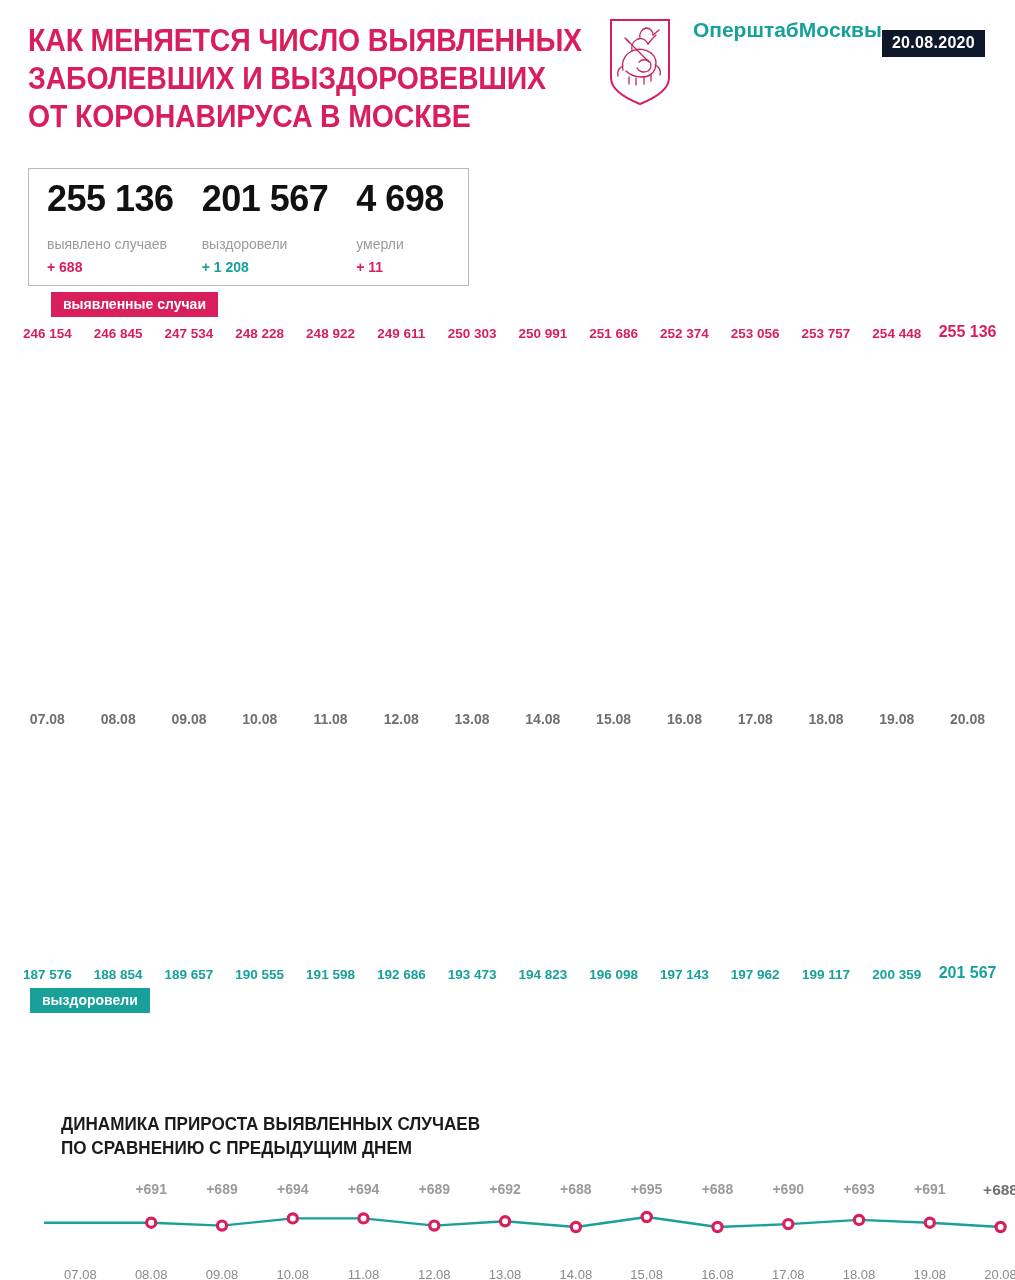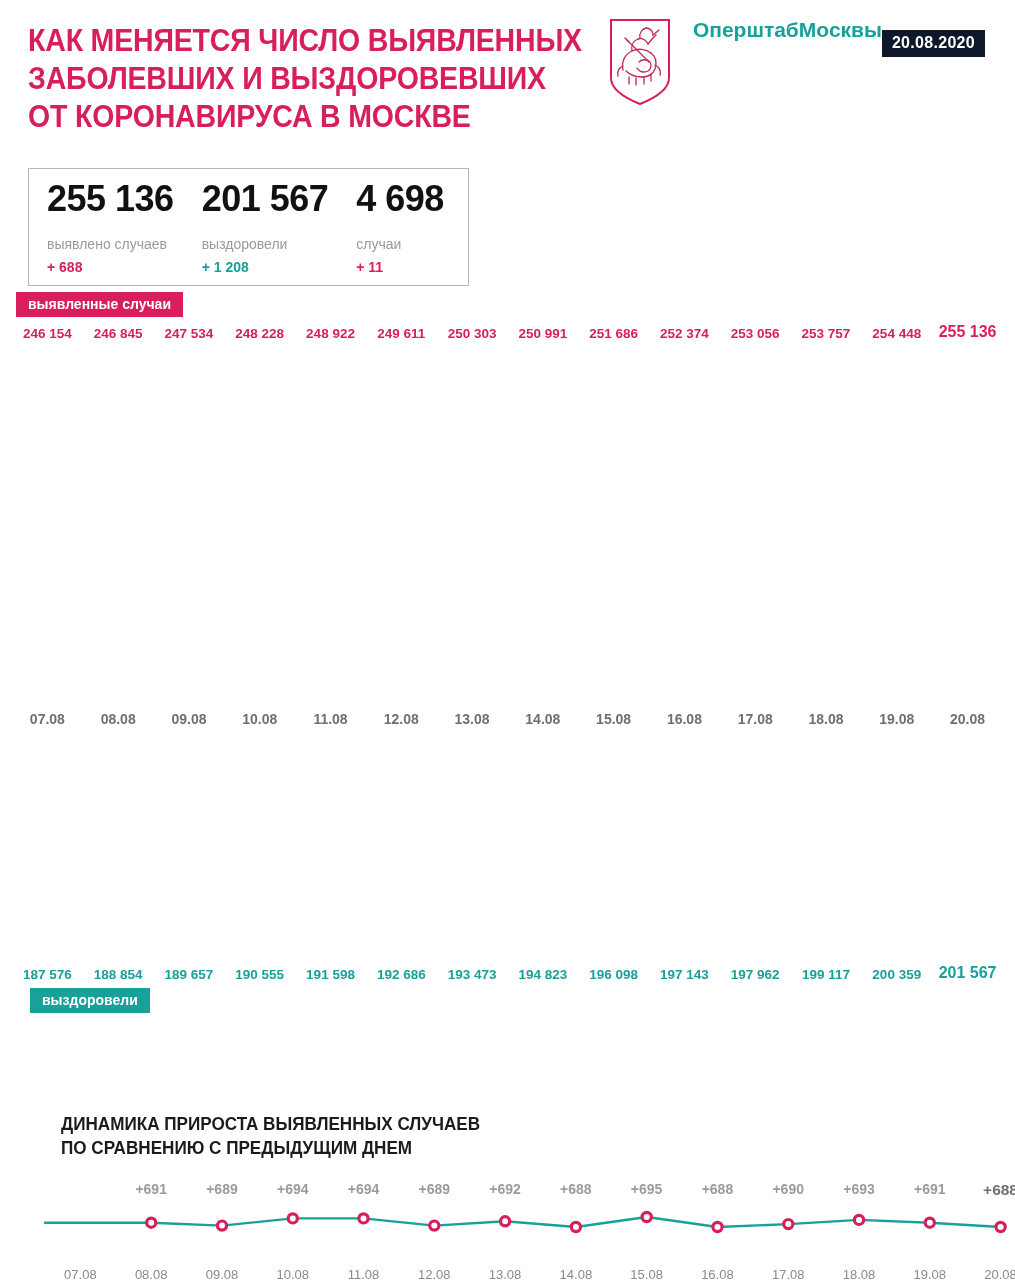--- a/index.html
+++ b/index.html
@@ -115,21 +115,21 @@
   }
 
   .tag {
     display: inline-block;
     color: #ffffff;
     font-size: 14px;
     font-weight: bold;
     padding: 4px 12px 5px 12px;
     white-space: nowrap;
   }
-  .tag-cases { background: #d81e5b; margin-left: 16px; }
+  .tag-cases { background: #d81e5b; margin-left: 51px; }
   .tag-recovered { background: #18a09a; margin-left: 30px; }
 
   .value-row {
     display: flex;
     width: 1015px;
     padding: 0 12px;
     box-sizing: border-box;
     align-items: flex-end;
   }
   .value-row .cell {
@@ -287,21 +287,21 @@
     <div class="summary-label">выявлено случаев</div>
     <div class="summary-delta delta-pink">+ 688</div>
   </div>
   <div class="summary-cell">
     <div class="summary-value">201 567</div>
     <div class="summary-label">выздоровели</div>
     <div class="summary-delta delta-teal">+ 1 208</div>
   </div>
   <div class="summary-cell">
     <div class="summary-value">4 698</div>
-    <div class="summary-label">случаи</div>
+    <div class="summary-label">умерли</div>
     <div class="summary-delta delta-pink">+ 11</div>
   </div>
 </div>
 
 <div class="chart-area">
 
   <div>
     <span class="tag tag-cases">выявленные случаи</span>
   </div>
 

